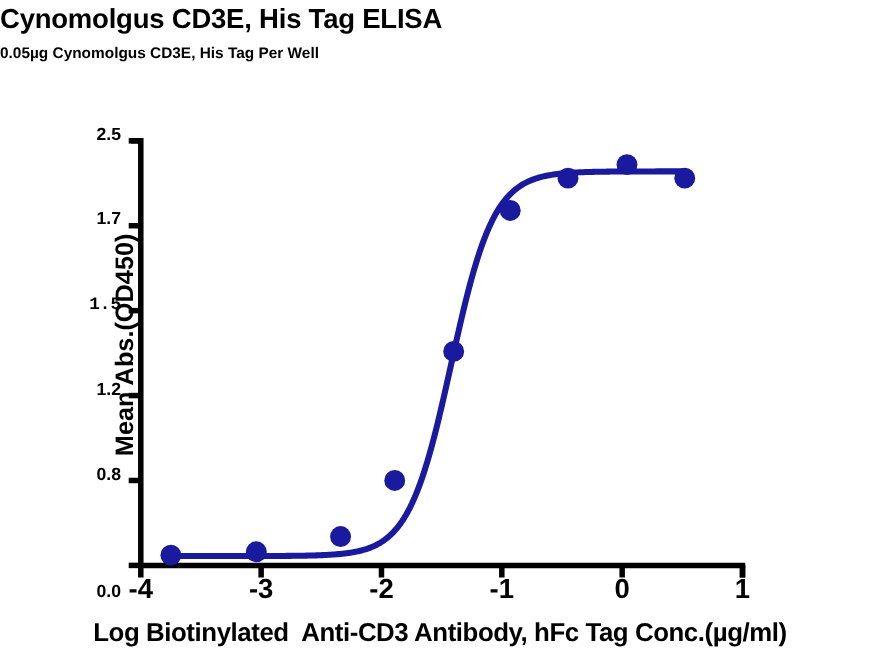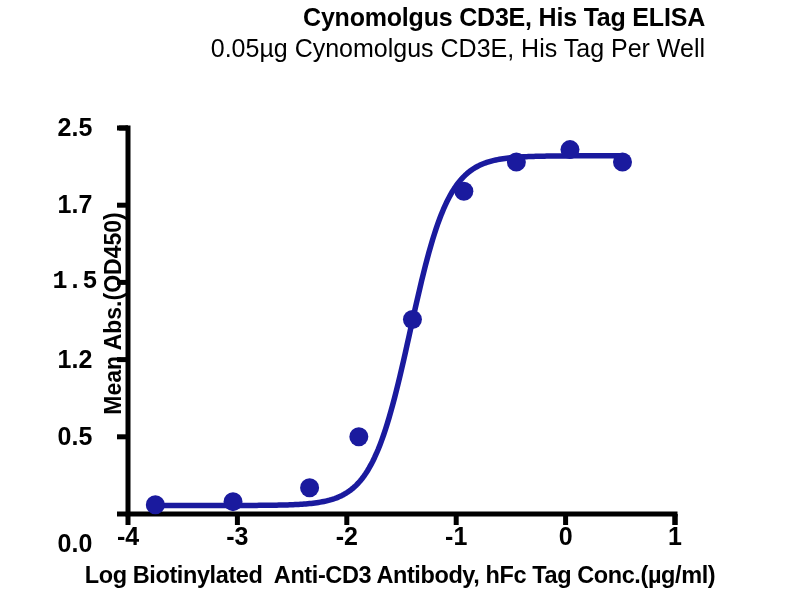--- a/index.html
+++ b/index.html
@@ -22,32 +22,32 @@
     width: 800px;
     height: 600px;
   }
 
   
   .title-block {
     position: absolute;
     left: 0;
     top: 2px;
     width: 705px;
-    text-align: right;
+    text-align: left;
   }
   .chart-title {
     font-size: 25px;
     font-weight: bold;
     letter-spacing: -0.2px;
     line-height: 30px;
     white-space: pre;
   }
   .chart-subtitle {
-    font-size: 25px;
-    font-weight: normal;
+    font-size: 14px;
+    font-weight: bold;
     line-height: 28px;
     margin-top: 2px;
     white-space: pre;
   }
 
   
   .ylabel {
     position: absolute;
     left: -97px;
     top: 300px;
@@ -69,22 +69,22 @@
     font-weight: bold;
     letter-spacing: -0.4px;
     white-space: pre;
   }
 
   
   .ytick {
     position: absolute;
     right: 0;
     width: 70px;
-    text-align: center;
-    font-size: 25px;
+    text-align: right;
+    font-size: 16px;
     font-weight: bold;
     line-height: 1;
     white-space: pre;
   }
   .ytick-layer {
     position: absolute;
     left: 40px;
     top: 0;
     width: 70px;
     height: 600px;
@@ -114,21 +114,21 @@
     <div class="chart-title">Cynomolgus CD3E, His Tag ELISA</div>
     <div class="chart-subtitle">0.05µg Cynomolgus CD3E, His Tag Per Well</div>
   </div>
 
   <div class="ylabel">Mean Abs.(OD450)</div>
 
   <div class="xlabel">Log Biotinylated  Anti-CD3 Antibody, hFc Tag Conc.(µg/ml)</div>
 
   <div class="ytick-layer" id="ytick-layer">
       <div class="ytick" style="top: 531px;">0.0</div>
-      <div class="ytick" style="top: 423.8px;">0.5</div>
+      <div class="ytick" style="top: 423.8px;">0.8</div>
       <div class="ytick" style="top: 346.6px;">1.2</div>
       <div class="ytick" style="top: 269.4px; font-family: Liberation Mono, monospace;">1.5</div>
       <div class="ytick" style="top: 192.2px;">1.7</div>
       <div class="ytick" style="top: 115px;">2.5</div>
     </div>
 
   <div id="xtick-layer">
       <div class="xtick" style="left: 128px;">-4</div>
       <div class="xtick" style="left: 237.4px;">-3</div>
       <div class="xtick" style="left: 346.8px;">-2</div>

